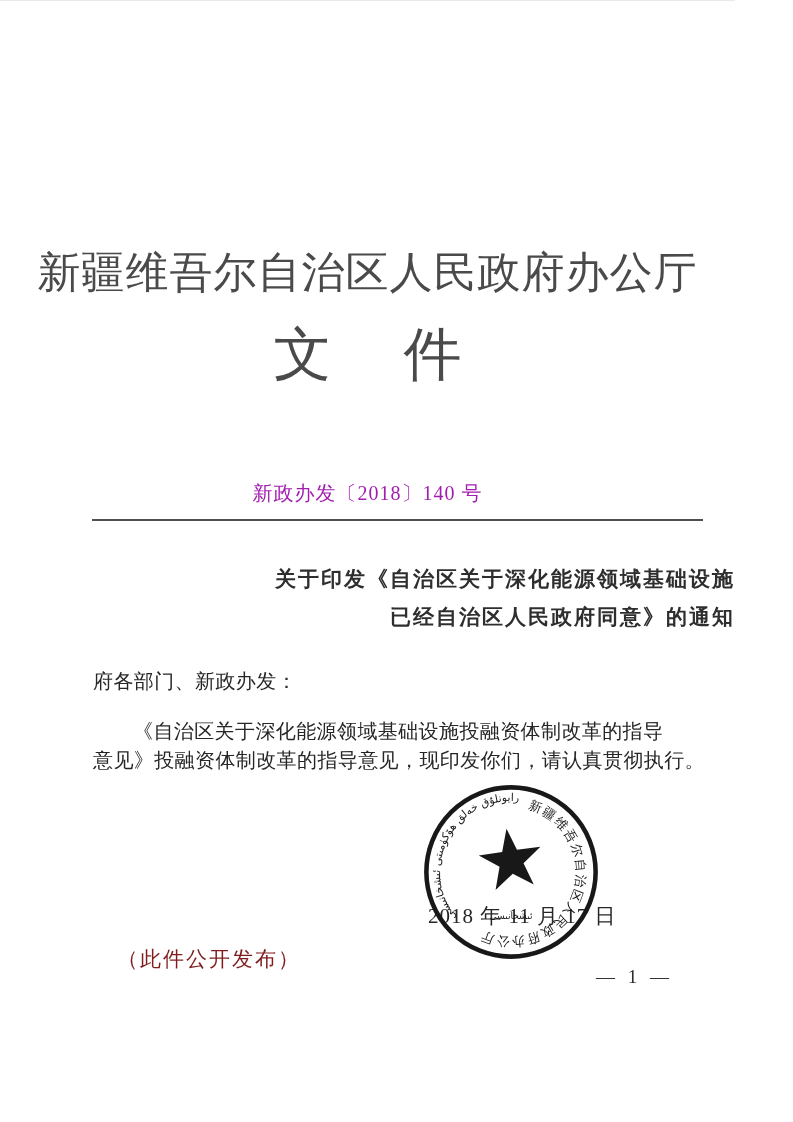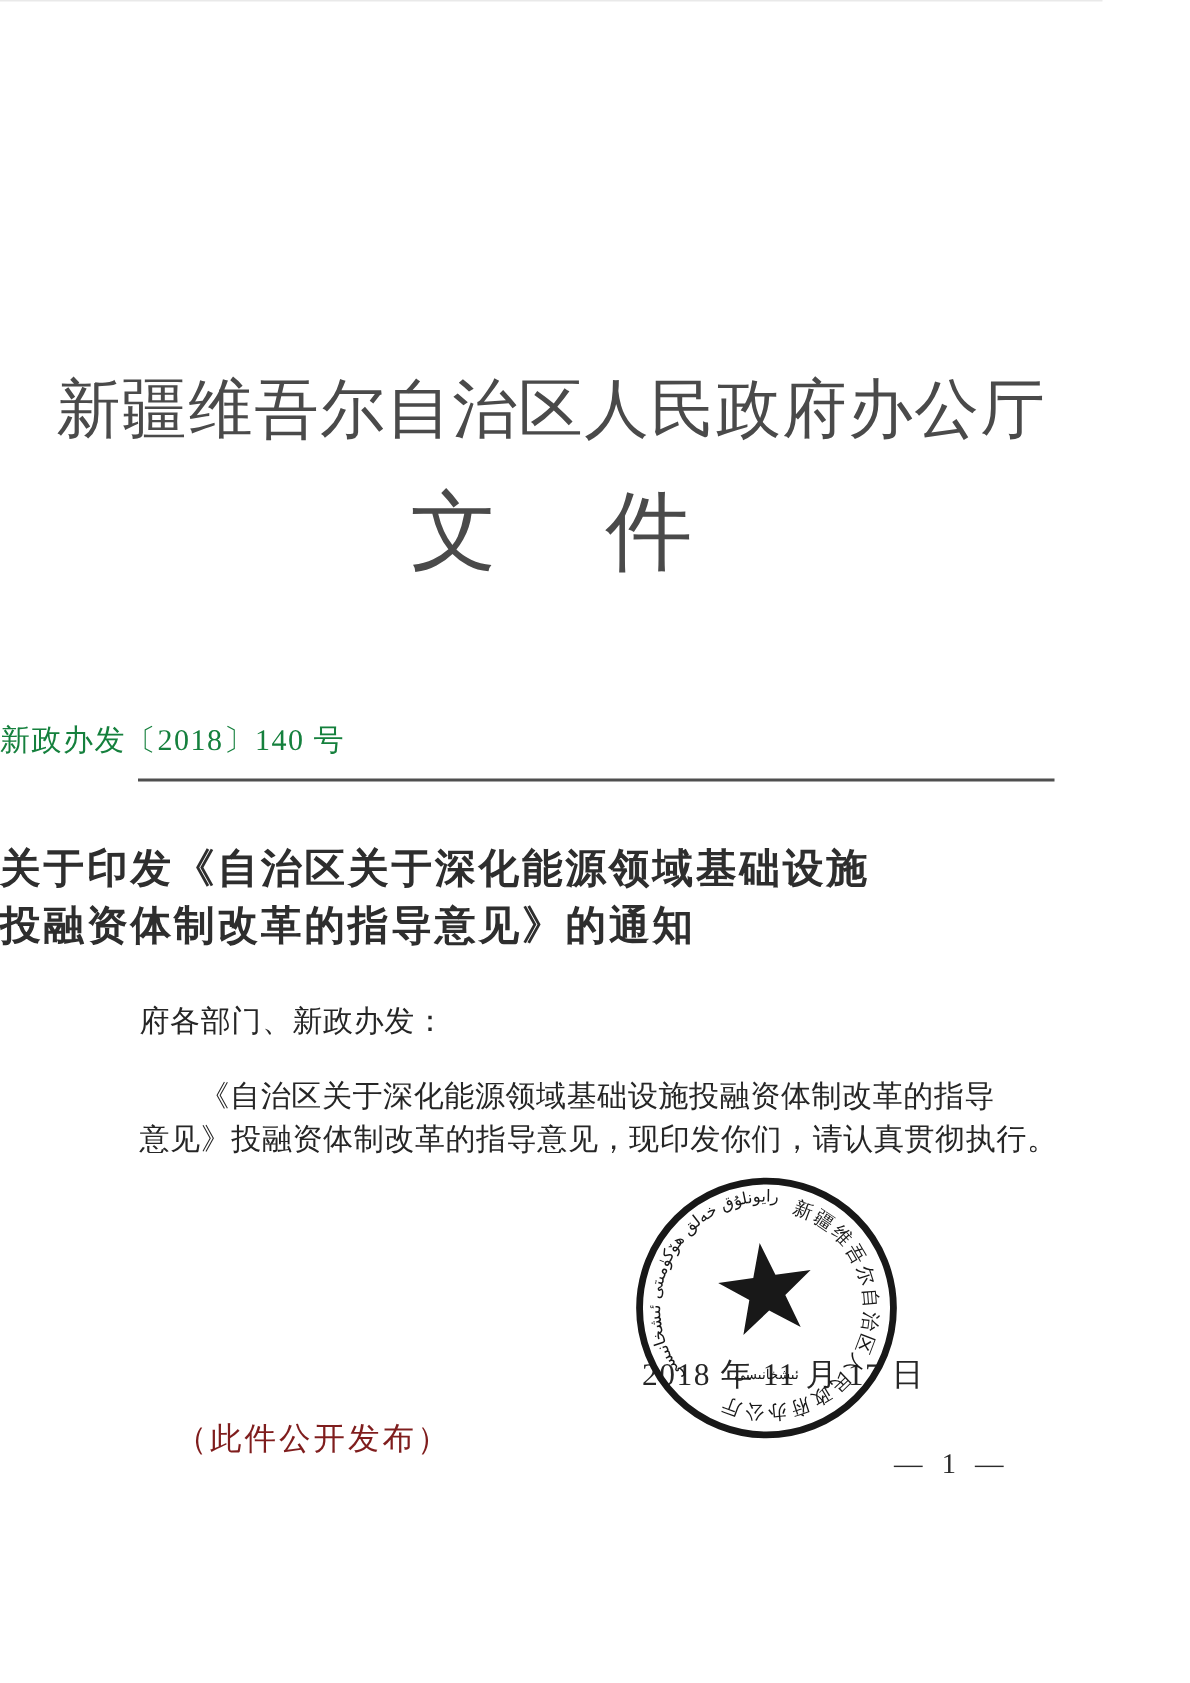--- a/index.html
+++ b/index.html
@@ -29,37 +29,38 @@
     top: 316px; left: 0; width: 100%;
     display: flex; justify-content: center; gap: 72px;
     font-size: 58px;
     color: #4a4a4a;
   }
 
   
   .doc-number {
     position: absolute;
     top: 480px; left: 0; width: 100%;
+    text-align: center;
     font-size: 20px;
     letter-spacing: 1px;
-    color: #15803d;
+    color: #a21caf;
   }
   .rule {
     position: absolute;
     top: 519px; left: 92px;
     width: 611px; height: 2px;
     background: #4f4f4f;
   }
 
   
   .title {
     position: absolute;
     top: 560px; left: 0; width: 100%;
-    text-align: left;
-    font-size: 27px;
+    text-align: right;
+    font-size: 21px;
     font-weight: bold;
     line-height: 38px;
     letter-spacing: 2px;
     color: #2e2e2e;
     white-space: nowrap;
   }
 
   
   .body-text {
     position: absolute;
@@ -121,21 +122,21 @@
     <span>文</span>
     <span>件</span>
   </div>
 
   <div class="doc-number">新政办发〔2018〕140 号</div>
 
   <div class="rule"></div>
 
   <div class="title">
     <div>关于印发《自治区关于深化能源领域基础设施</div>
-    <div>投融资体制改革的指导意见》的通知</div>
+    <div>已经自治区人民政府同意》的通知</div>
   </div>
 
   <div class="body-text">
       <div class="body-line">府各部门、新政办发：</div>
       <div class="body-line indent">《自治区关于深化能源领域基础设施投融资体制改革的指导</div>
       <div class="body-line">意见》投融资体制改革的指导意见，现印发你们，请认真贯彻执行。</div>
     </div>
 
   <div class="seal">
     <svg viewBox="0 0 200 200" width="182" height="182">

